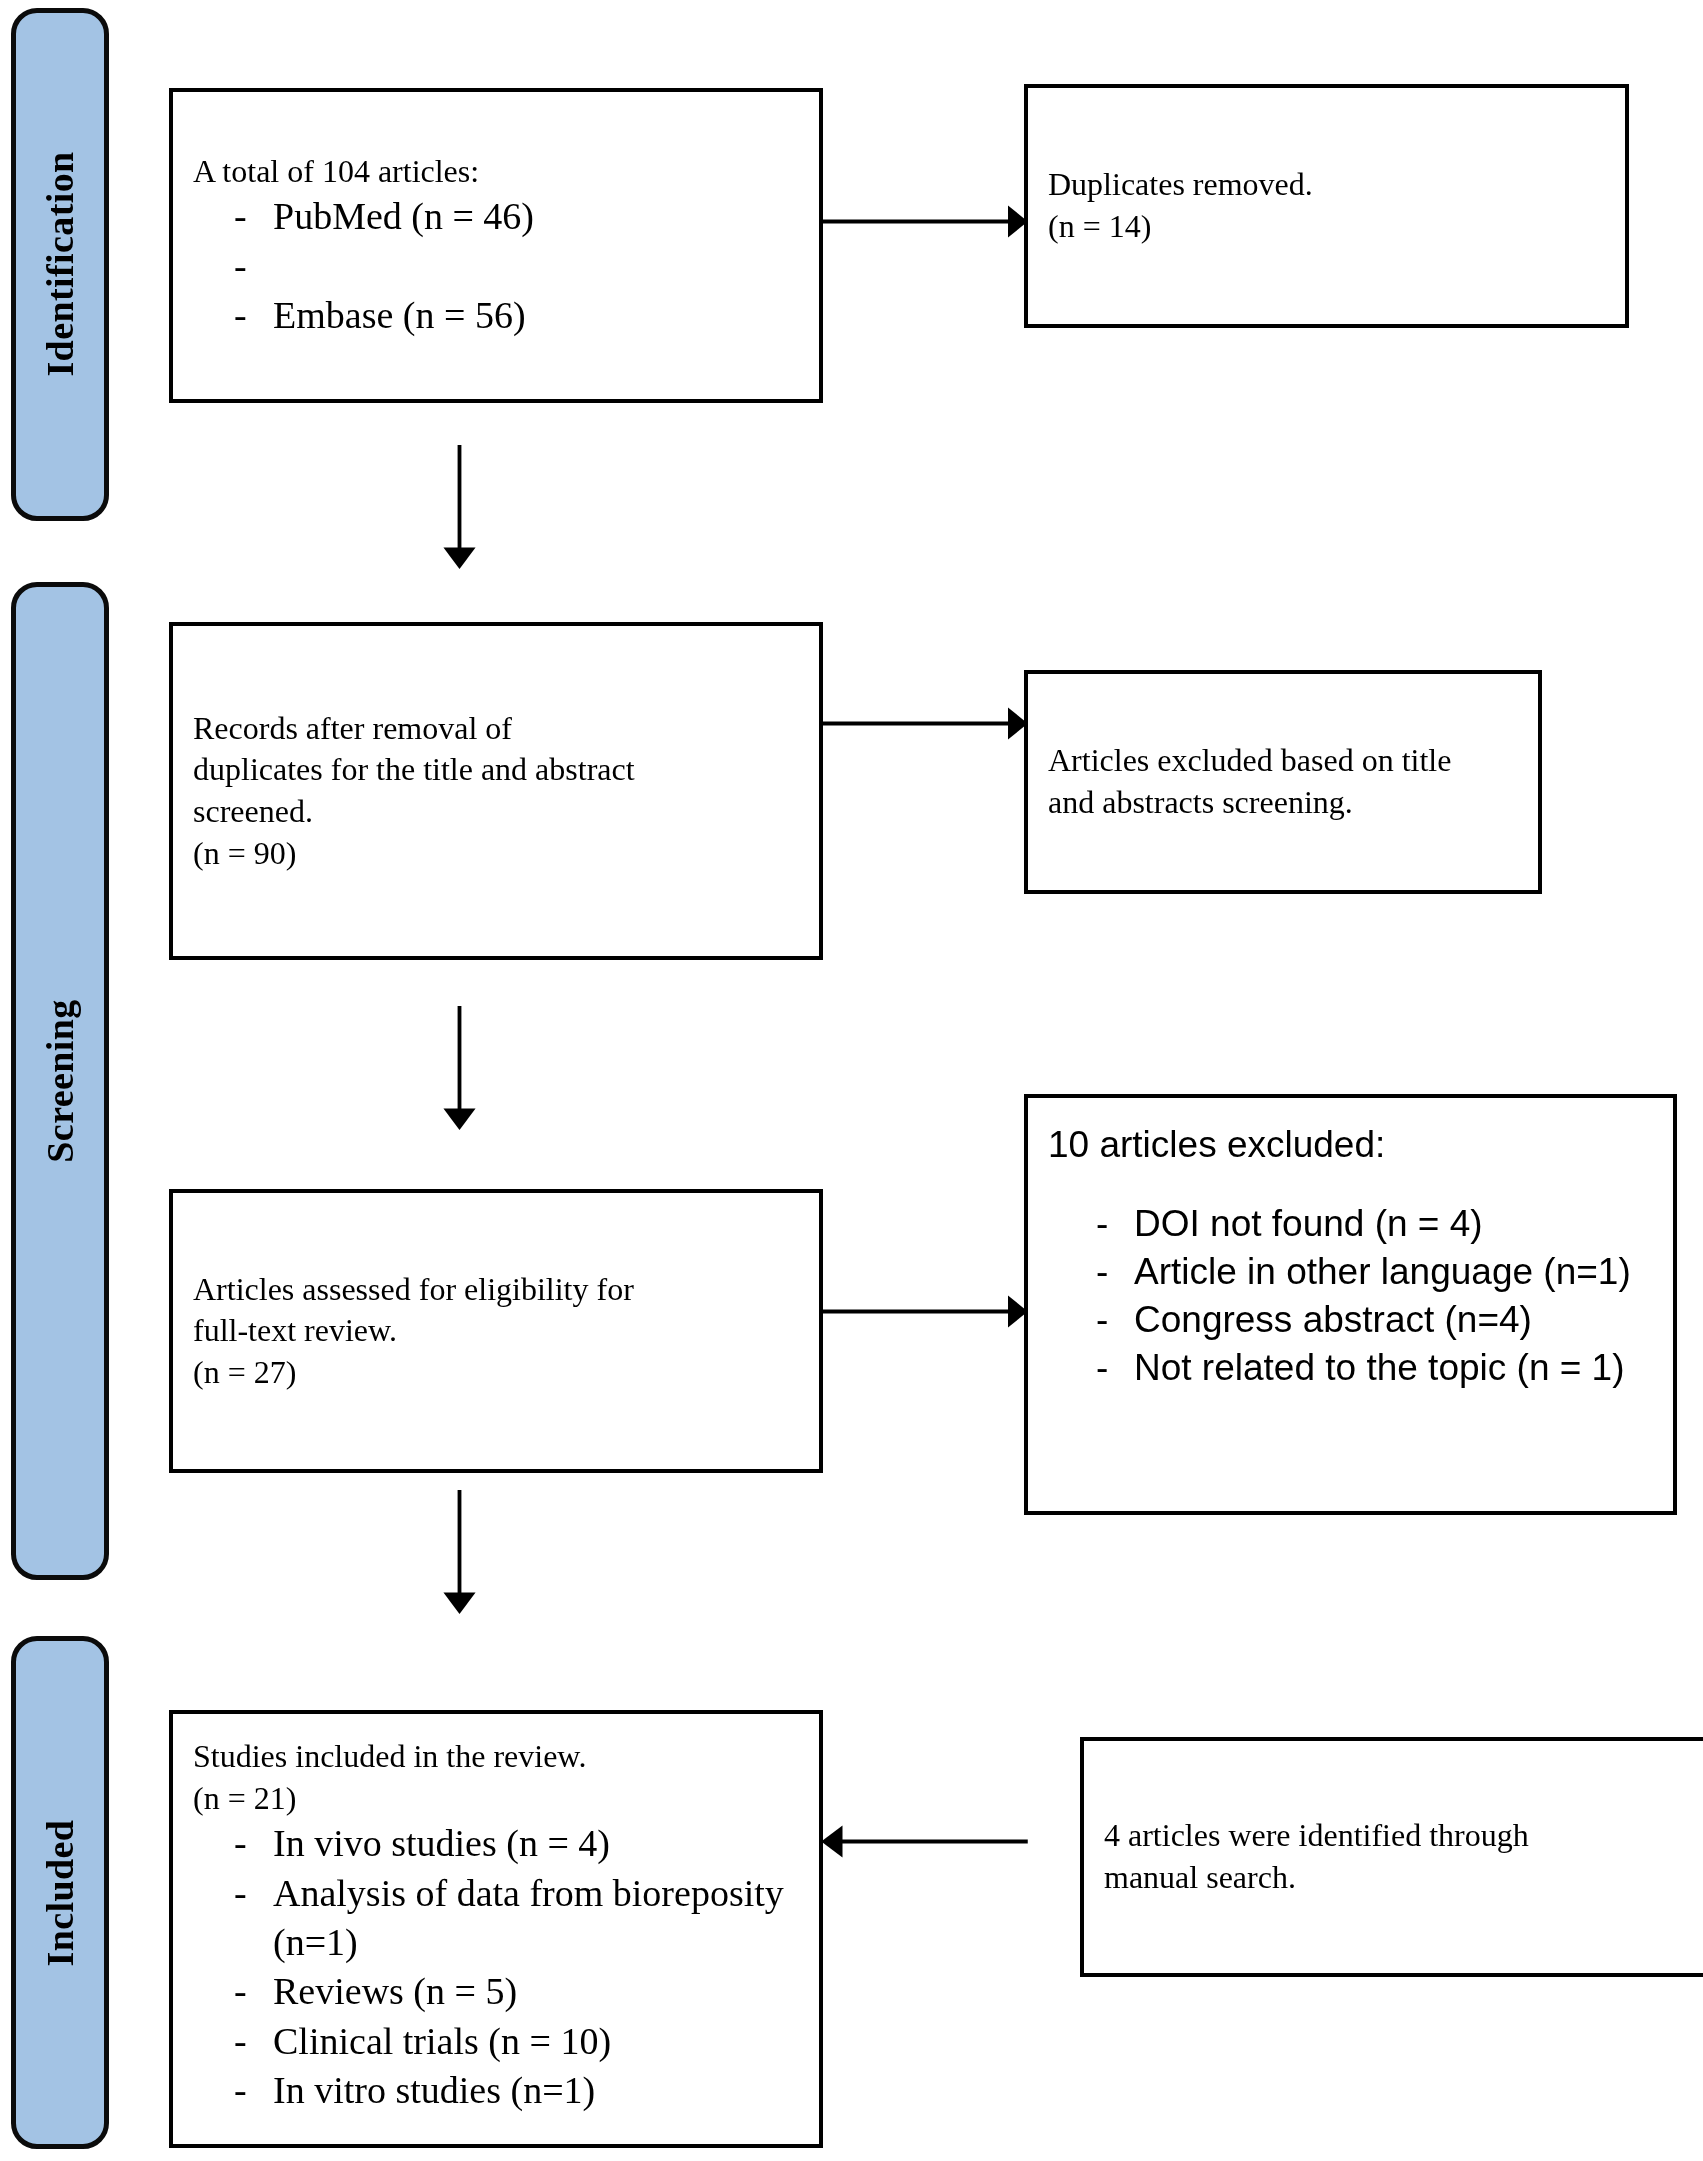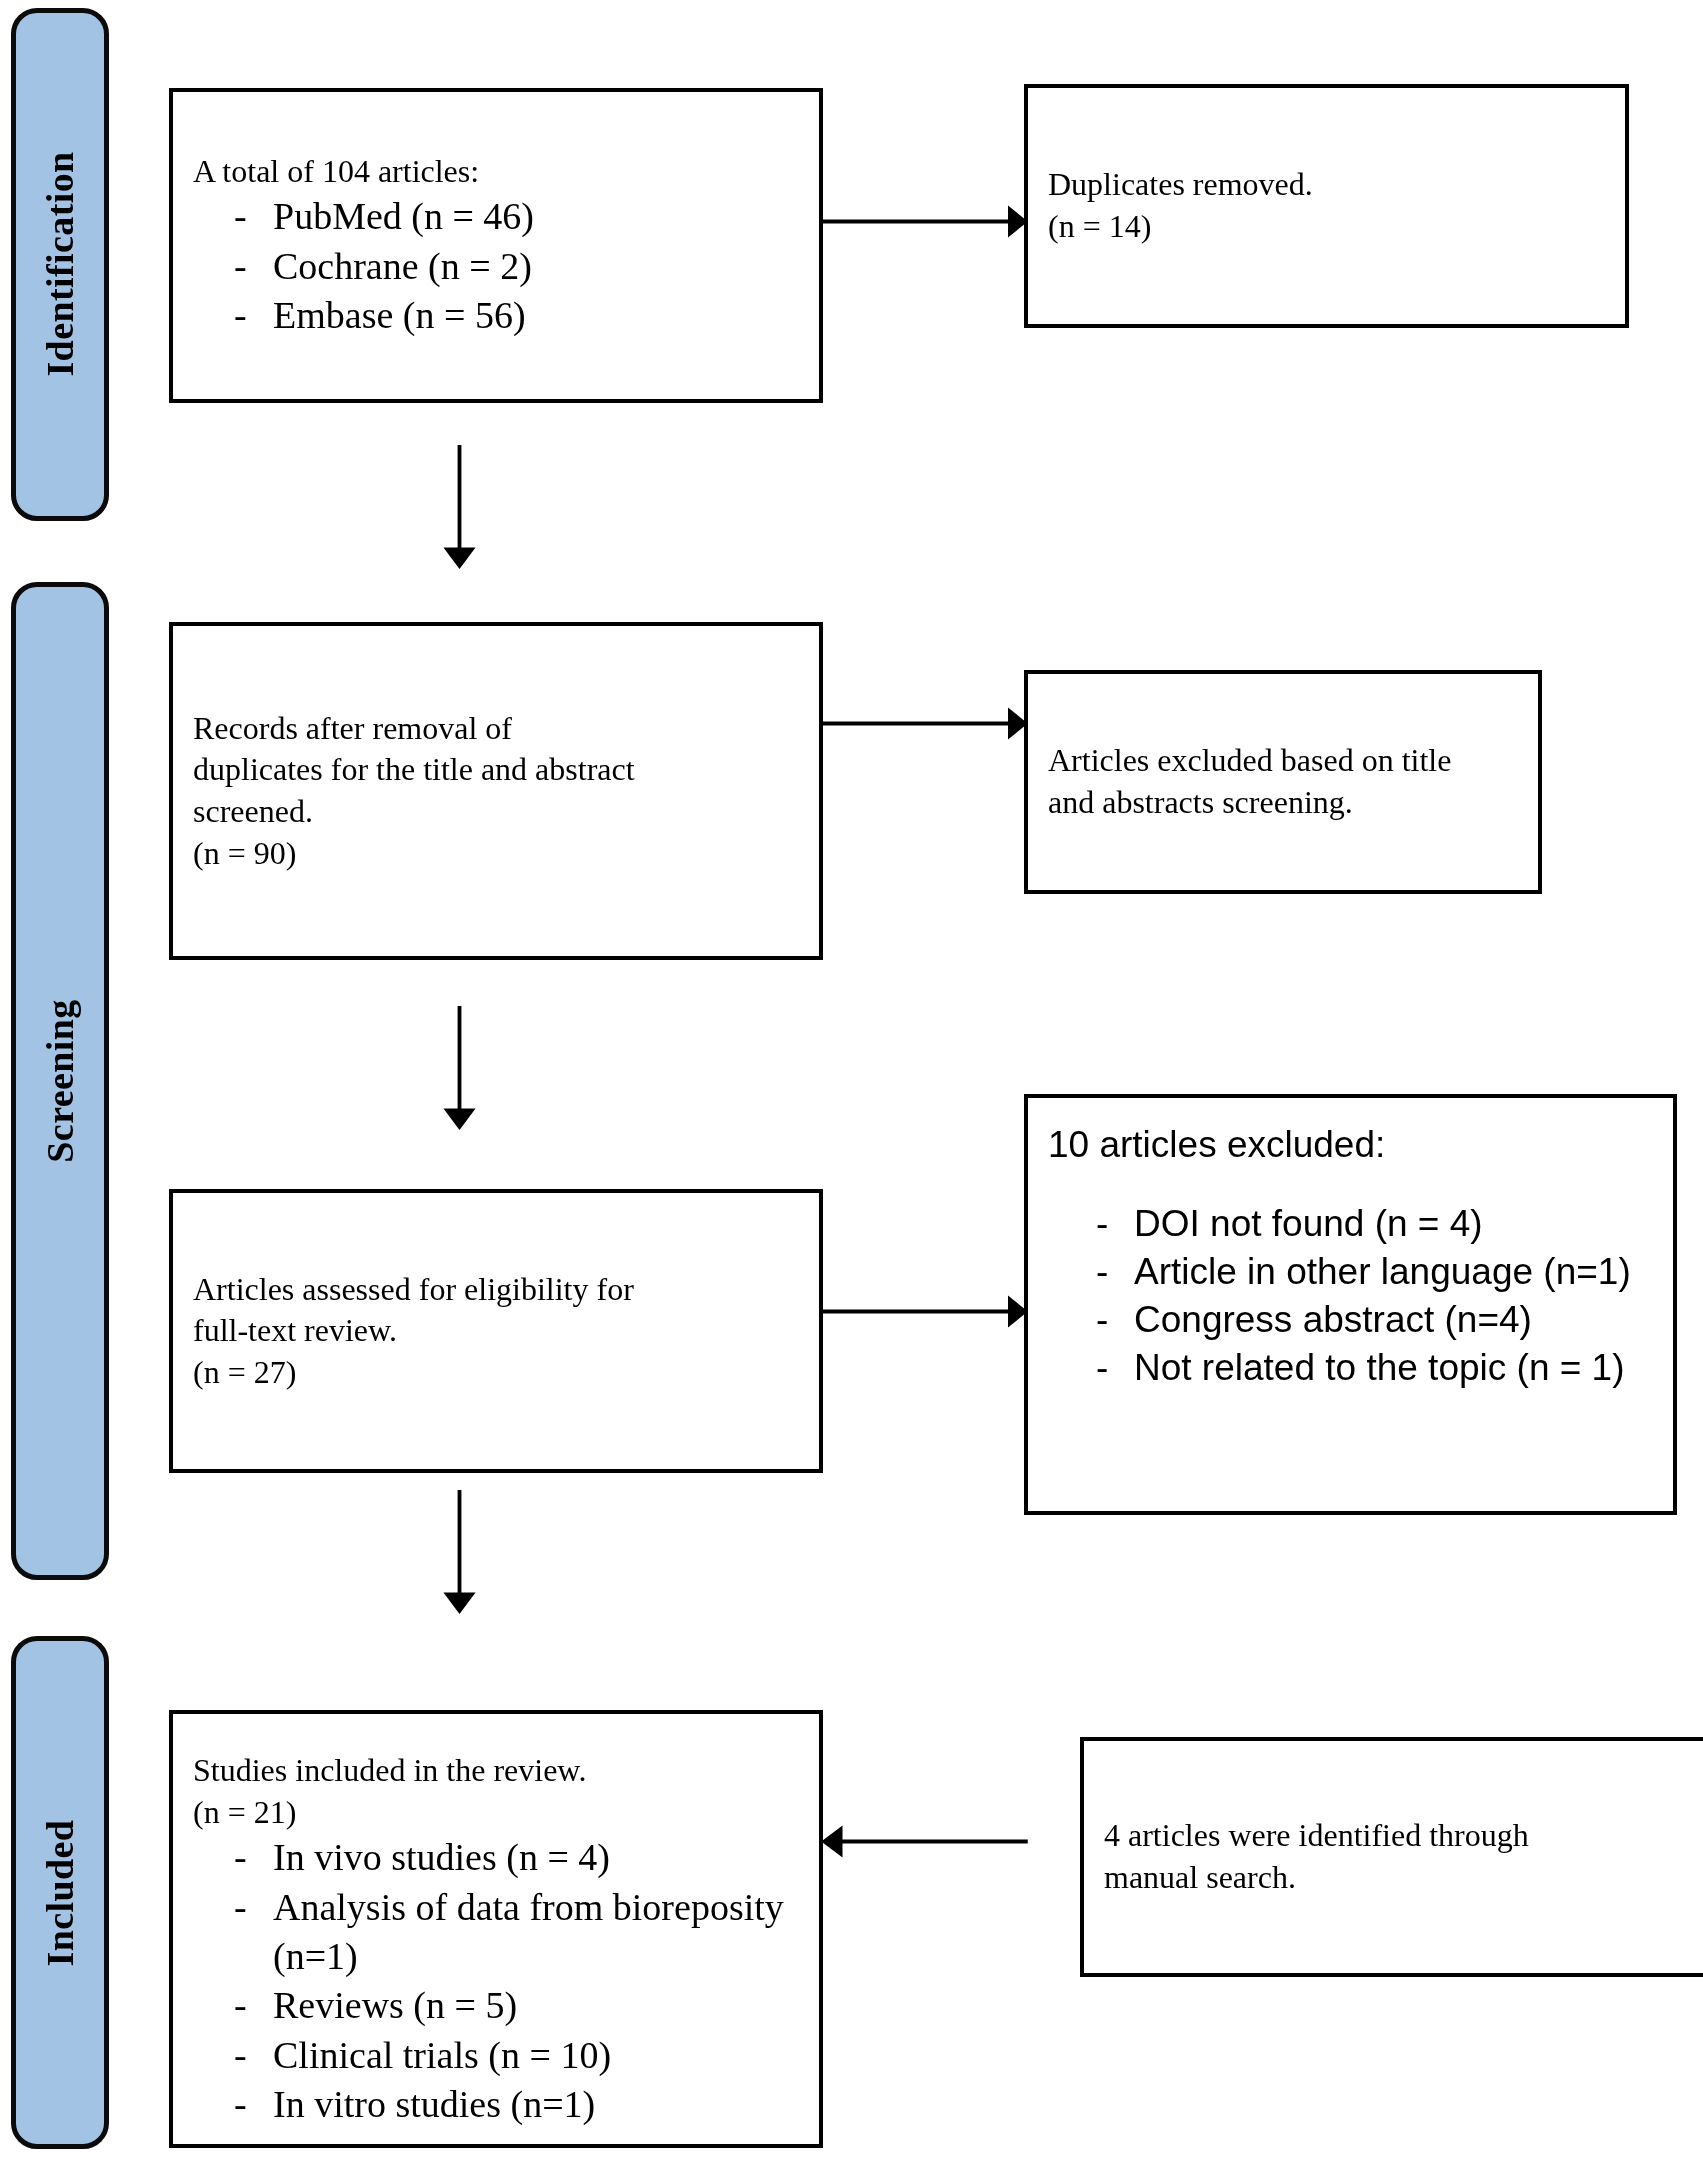--- a/index.html
+++ b/index.html
@@ -111,21 +111,20 @@
 
   <div class="flow-box" style="left:169px; top:88px; width:654px; height:315px;">
     <div class="line">A total of 104 articles:</div>
     <ul class="bullets">
       <li>
         <span class="dash">-</span>
         <span class="btext">PubMed (n = 46)</span>
       </li>
       <li>
         <span class="dash">-</span>
-        <span class="btext">Cochrane (n = 2)</span>
       </li>
       <li>
         <span class="dash">-</span>
         <span class="btext">Embase (n = 56)</span>
       </li>
     </ul>
   </div>
 
   <div class="flow-box" style="left:1024px; top:84px; width:605px; height:244px;">
     <div class="line">Duplicates removed.</div>
@@ -207,21 +206,21 @@
     </svg>
   </div>
 
   <div class="conn" style="left:438px; top:1490px; width:43px; height:124px;">
     <svg width="43" height="124" viewBox="0 0 56 162">
       <line x1="28" y1="0" x2="28" y2="136" stroke="#000" stroke-width="5"></line>
       <polygon points="7,134 49,134 28,162" fill="#000"></polygon>
     </svg>
   </div>
 
-  <div class="flow-box" style="left:169px; top:1710px; width:654px; height:438px; justify-content:flex-start; padding-top:36px;">
+  <div class="flow-box" style="left:169px; top:1710px; width:654px; height:438px; justify-content:flex-start; padding-top:22px;">
     <div class="line">Studies included in the review.</div>
     <div class="line">(n = 21)</div>
     <ul class="bullets">
       <li>
         <span class="dash">-</span>
         <span class="btext">In vivo studies (n = 4)</span>
       </li>
       <li>
         <span class="dash">-</span>
         <span class="btext">Analysis of data from bioreposity (n=1)</span>

